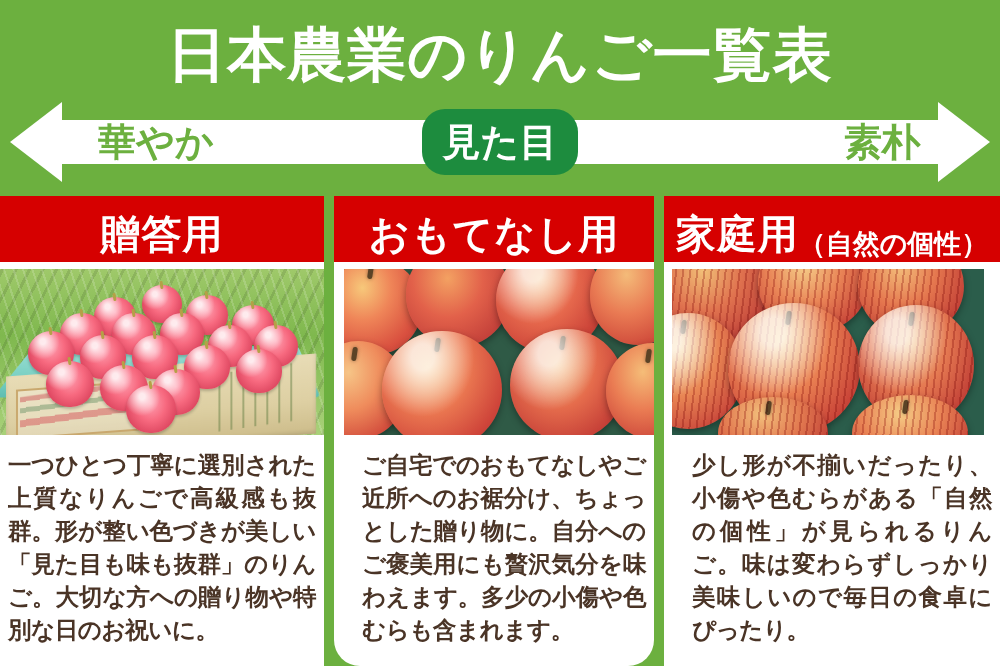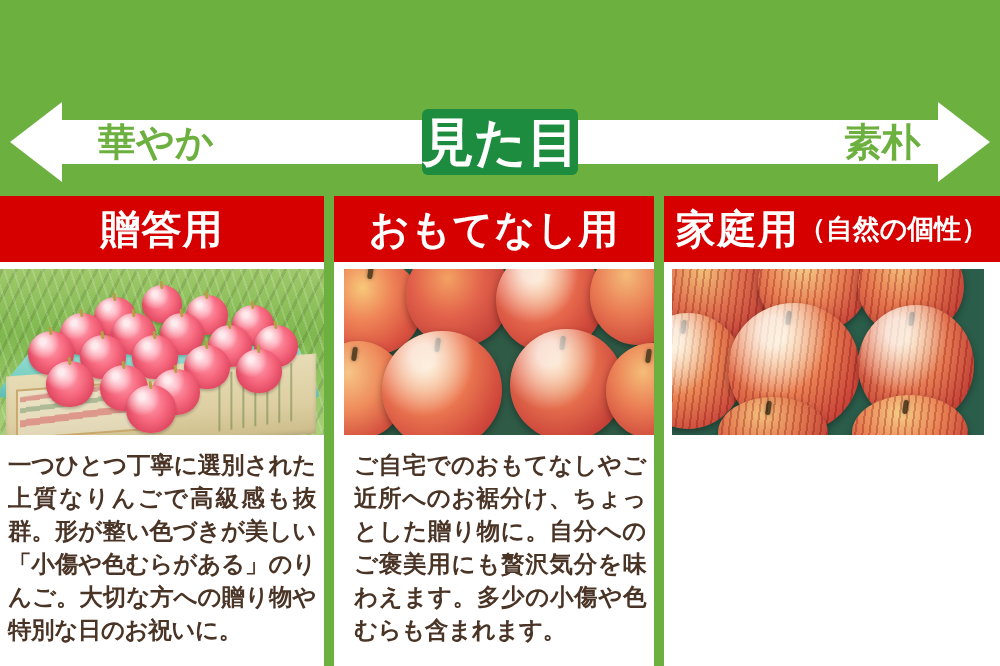--- a/index.html
+++ b/index.html
@@ -55,51 +55,51 @@
     font-size:38px; font-weight:bold;
     line-height:68px;
     white-space:nowrap;
   }
   .arrow-label.left { left:78px;margin-left:20px; }
   .arrow-label.right { right:80px; }
   .center-badge {
     position:absolute; left:422px; top:7px;
     width:156px; height:66px;
     background:#1d8c3e;
-    border-radius:6px;
+    border-radius:23px;
     color:#ffffff;
-    font-size:52px; font-weight:bold;
-    text-align:right;
+    font-size:38px; font-weight:bold;
+    text-align:center;
     line-height:66px;
     white-space:nowrap;
   }
 
   
   .columns {
     position:absolute; left:0; top:196px; width:1000px; height:470px;
     display:flex;
     background:#6cb03f;
   }
   .col {
     position:relative;
     height:470px;
     background:#ffffff;
     display:flex;
     flex-direction:column;
   }
   .col-1 { width:324px; }
-  .col-2 { width:330px; margin-left:10px; }
+  .col-2 { width:330px; margin-left:10px;border-radius:26px; }
   .col-3 { width:382px; margin-left:10px; }
 
   .col-head {
     height:66px;
     background:#d60000;
     color:#ffffff;
     display:flex;
-    align-items:center;
+    align-items:flex-end;
     justify-content:center;
     white-space:nowrap;
   }
   .col-head .big { font-size:40px; font-weight:bold; letter-spacing:1px; }
   .col-head .small { font-size:27px; font-weight:bold; letter-spacing:0px; }
 
   .col-photo {
     margin-top:7px;
     height:166px;
     overflow:hidden;
@@ -112,21 +112,21 @@
   .col-body {
     flex:1;
     padding:14px 8px 0 8px;
     color:#4a3426;
     font-size:23.5px;
     font-weight:bold;
     line-height:33px;
     letter-spacing:-0.4px;
     text-align:justify;
   }
-  .col-2 .col-body, .col-3 .col-body { padding-left:20px; }
+  .col-2 .col-body, .col-3 .col-body { padding-left:28px; }
 
   
   .photo { position:absolute; inset:0; }
 
   
   .p1-grass {
     position:absolute; inset:0;
     background:
       repeating-linear-gradient(72deg, rgba(255,255,255,.16) 0 2px, rgba(0,0,0,0) 2px 9px),
       repeating-linear-gradient(-63deg, rgba(0,0,0,.10) 0 3px, rgba(0,0,0,0) 3px 12px),
@@ -197,20 +197,21 @@
     background:repeating-linear-gradient(97deg, rgba(150,20,25,.30) 0 2px, rgba(255,255,255,0) 2px 7px);
     mix-blend-mode:multiply;
   }
 </style>
 </head>
 <body>
 
 <div id="page">
 
   <div class="header">
+    <div class="title">日本農業のりんご一覧表</div>
 
     <div class="arrowbar">
       <div class="arrow-head-left"></div>
       <div class="arrow-shaft"></div>
       <div class="arrow-head-right"></div>
       <div class="arrow-label left">華やか</div>
       <div class="center-badge">見た目</div>
       <div class="arrow-label right">素朴</div>
     </div>
   </div>
@@ -244,21 +245,21 @@
           <div class="apple" style="left:80px;top:66px;width:46px;height:44px;"></div>
           <div class="apple" style="left:132px;top:66px;width:46px;height:44px;"></div>
           <div class="apple" style="left:184px;top:76px;width:46px;height:44px;"></div>
           <div class="apple" style="left:236px;top:80px;width:46px;height:44px;"></div>
           <div class="apple" style="left:46px;top:92px;width:48px;height:46px;"></div>
           <div class="apple" style="left:100px;top:96px;width:48px;height:46px;"></div>
           <div class="apple" style="left:152px;top:100px;width:48px;height:46px;"></div>
           <div class="apple" style="left:126px;top:116px;width:50px;height:48px;"></div>
         </div>
       </div>
-      <div class="col-body">一つひとつ丁寧に選別された上質なりんごで高級感も抜群。形が整い色づきが美しい「小傷や色むらがある」のりんご。大切な方への贈り物や特別な日のお祝いに。</div>
+      <div class="col-body">一つひとつ丁寧に選別された上質なりんごで高級感も抜群。形が整い色づきが美しい「見た目も味も抜群」のりんご。大切な方への贈り物や特別な日のお祝いに。</div>
     </div>
 
     <div class="col col-2">
       <div class="col-head">
         <span class="big">おもてなし用</span>
         <span class="small"></span>
       </div>
       <div class="col-photo">
         <div class="pile">
           <div class="ap2" style="left:-18px;top:-10px;width:96px;height:96px;background:radial-gradient(ellipse at 38% 30%,#f7c87a 0%,#ef8558 34%,#d9503f 70%,#b23b33 100%);"></div>
@@ -306,16 +307,17 @@
               <div class="stripes"></div>
             </div>
           <div class="ap2" style="left:180px;top:126px;width:116px;height:76px;background:radial-gradient(ellipse at 42% 24%,#f6cd86 0%,#e98455 42%,#c54338 80%,#99302e 100%);">
               <div class="stripes"></div>
             </div>
           <div class="sheen" style="left:56px;top:34px;width:132px;height:130px;"></div>
           <div class="sheen" style="left:-40px;top:44px;width:112px;height:116px;"></div>
           <div class="sheen" style="left:186px;top:36px;width:116px;height:120px;"></div>
         </div>
       </div>
+      <div class="col-body">少し形が不揃いだったり、小傷や色むらがある「自然の個性」が見られるりんご。味は変わらずしっかり美味しいので毎日の食卓にぴったり。</div>
     </div>
 
   </div>
 </div>
 
 </body></html>

